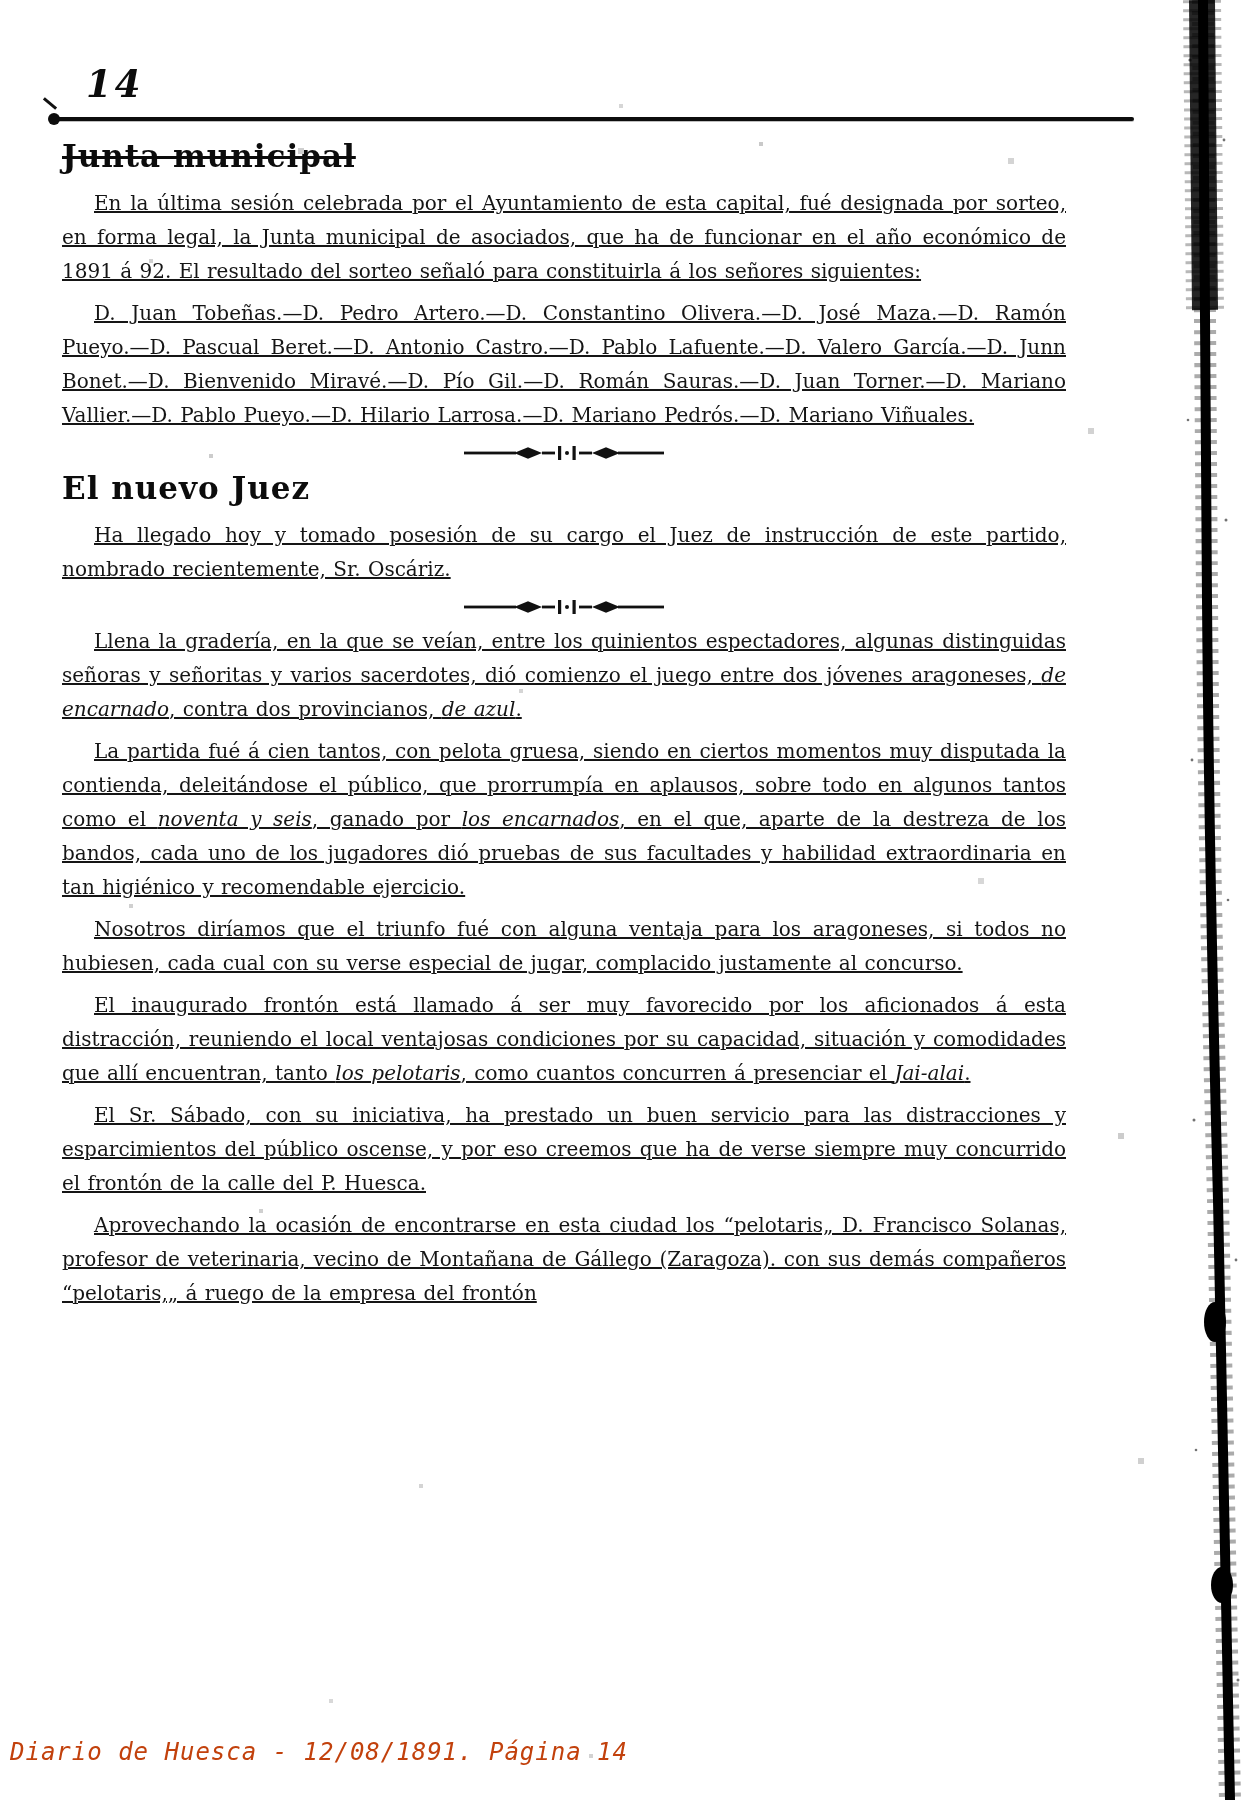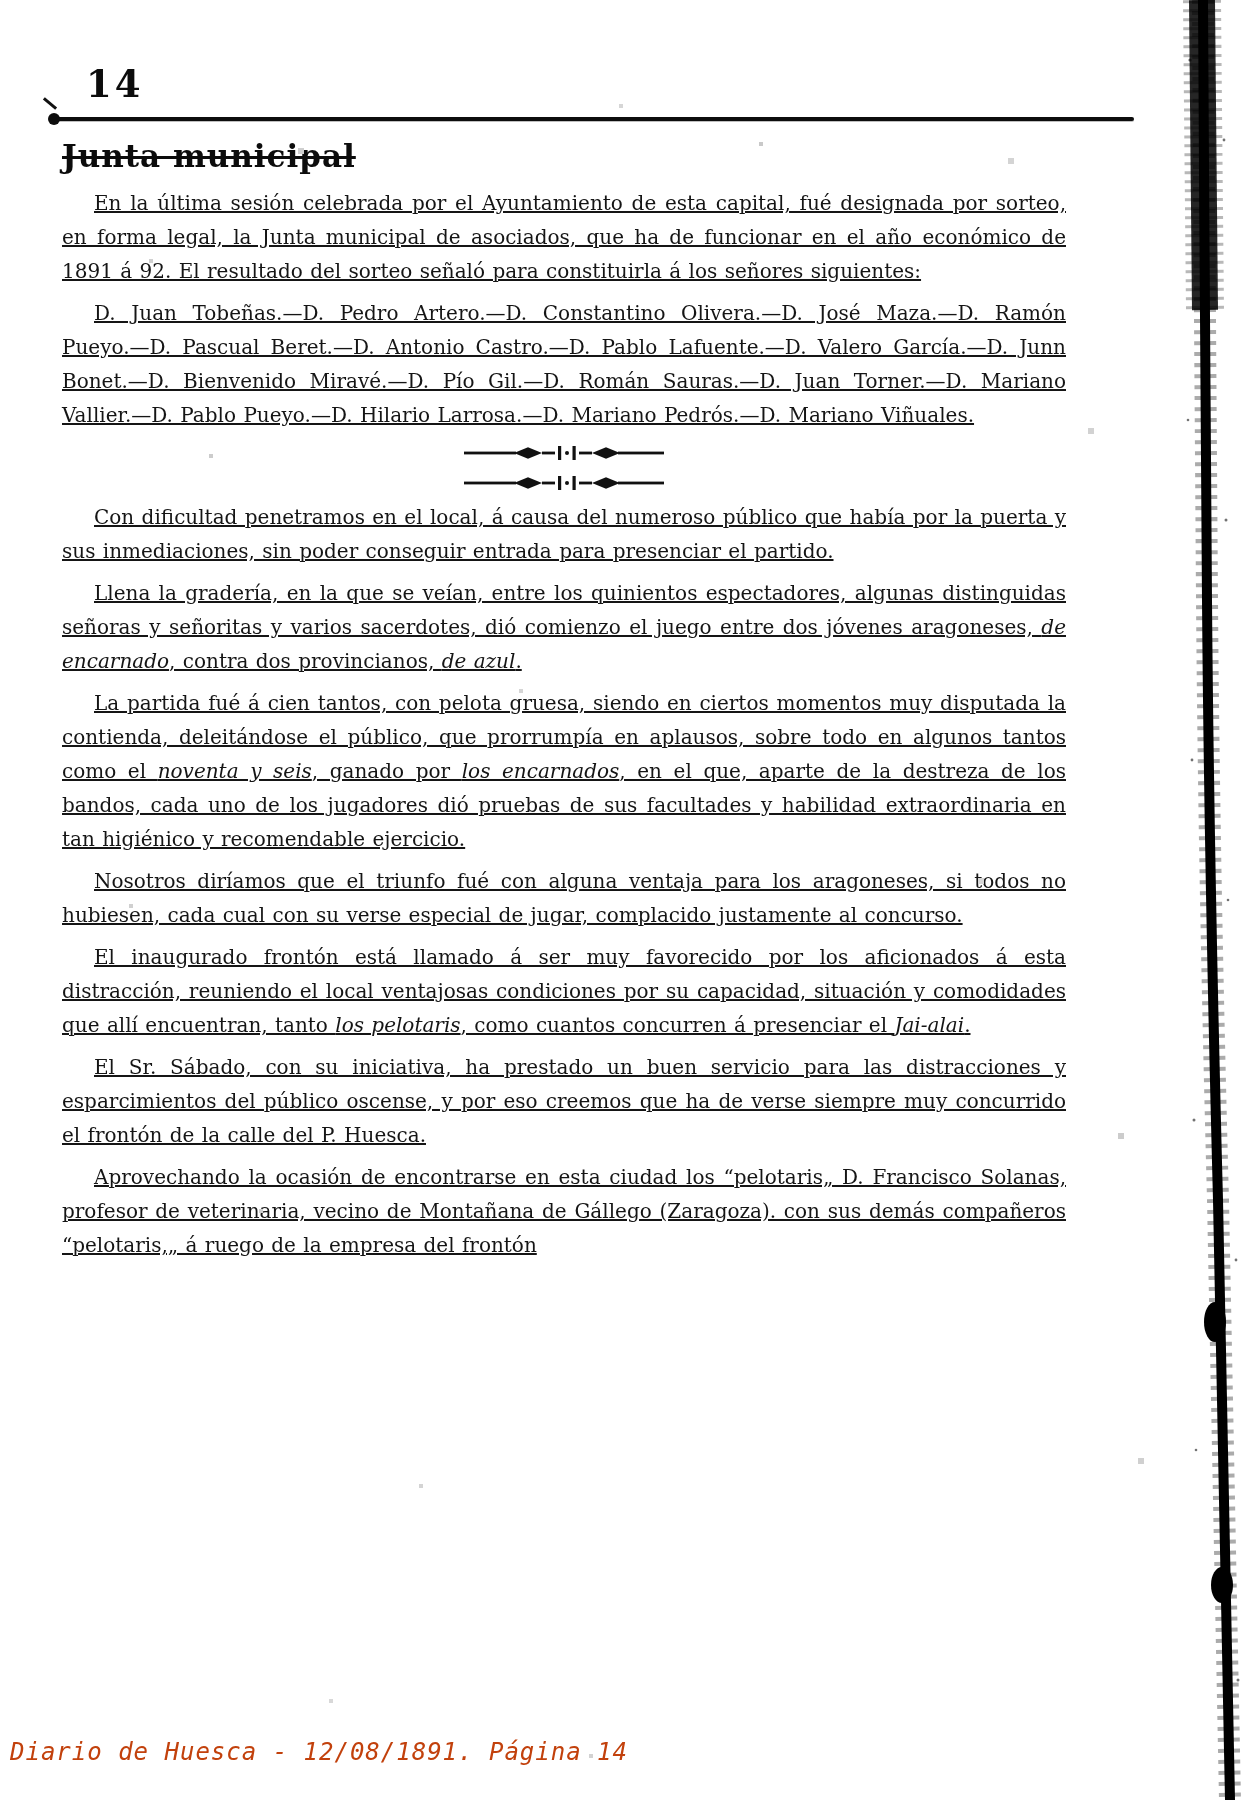--- a/index.html
+++ b/index.html
@@ -8,21 +8,21 @@
     background:#ffffff;
     position:relative;
     overflow:hidden;
     font-family:"DejaVu Serif", serif;
     color:#151515;
   }
 
   
   .page-number {
     position:absolute; left:86px; top:62px;
-    font-size:37px; font-weight:bold; 
+    font-size:37px; font-weight:bold; font-style:italic;
     letter-spacing:3px; color:#0c0c0c;
   }
 
   
   .header-rule {
     position:absolute; left:54px; top:117px;
     width:1080px; height:4px; background:#0d0d0d;
     border-radius:2px;
     box-shadow:0 1px 0 rgba(0,0,0,0.25);
   }
@@ -128,39 +128,42 @@
           <rect x="94" y="2" width="3.2" height="14"></rect>
           <circle cx="103" cy="9" r="2"></circle>
           <rect x="108.5" y="2" width="3.2" height="14"></rect>
           <rect x="115" y="7.6" width="13" height="2.8"></rect>
           <polygon points="128,9 142,3.2 156,9 142,14.8"></polygon>
           <rect x="154" y="7.6" width="46" height="2.8"></rect>
         </g>
       </svg>
     </div>
 
+    <section>
+      <h2 class="article-title">El nuevo Juez</h2>
+      <p class="para"><span>Ha llegado hoy y tomado posesión de su cargo el Juez de instrucción de este partido, nombrado recientemente, Sr. Oscáriz.</span></p>
+    </section>
 
     <div class="ornament-row">
       <svg width="200" height="18" viewBox="0 0 200 18" aria-hidden="true">
         <g fill="#111111">
           <rect x="0" y="7.6" width="52" height="2.8"></rect>
           <polygon points="50,9 64,3.2 78,9 64,14.8"></polygon>
           <rect x="78" y="7.6" width="13" height="2.8"></rect>
           <rect x="94" y="2" width="3.2" height="14"></rect>
           <circle cx="103" cy="9" r="2"></circle>
           <rect x="108.5" y="2" width="3.2" height="14"></rect>
           <rect x="115" y="7.6" width="13" height="2.8"></rect>
           <polygon points="128,9 142,3.2 156,9 142,14.8"></polygon>
           <rect x="154" y="7.6" width="46" height="2.8"></rect>
         </g>
       </svg>
     </div>
 
     <section>
-      <p class="para"><span>Con dificultad penetramos en el local, á causa del numeroso público que había por la puerta y sus inmediaciones, sin poder conseguir entrada para presenciar el partido.</span></p>
       <p class="para"><span>Llena la gradería, en la que se veían, entre los quinientos espectadores, algunas distinguidas señoras y señoritas y varios sacerdotes, dió comienzo el juego entre dos jóvenes aragoneses, </span><span class="it">de encarnado</span><span>, contra dos provincianos, </span><span class="it">de azul</span><span>.</span></p>
       <p class="para"><span>La partida fué á cien tantos, con pelota gruesa, siendo en ciertos momentos muy disputada la contienda, deleitándose el público, que prorrumpía en aplausos, sobre todo en algunos tantos como el </span><span class="it">noventa y seis</span><span>, ganado por </span><span class="it">los encarnados</span><span>, en el que, aparte de la destreza de los bandos, cada uno de los jugadores dió pruebas de sus facultades y habilidad extraordinaria en tan higiénico y recomendable ejercicio.</span></p>
       <p class="para"><span>Nosotros diríamos que el triunfo fué con alguna ventaja para los aragoneses, si todos no hubiesen, cada cual con su verse especial de jugar, complacido justamente al concurso.</span></p>
       <p class="para"><span>El inaugurado frontón está llamado á ser muy favorecido por los aficionados á esta distracción, reuniendo el local ventajosas condiciones por su capacidad, situación y comodidades que allí encuentran, tanto </span><span class="it">los pelotaris</span><span>, como cuantos concurren á presenciar el </span><span class="it">Jai-alai</span><span>.</span></p>
       <p class="para"><span>El Sr. Sábado, con su iniciativa, ha prestado un buen servicio para las distracciones y esparcimientos del público oscense, y por eso creemos que ha de verse siempre muy concurrido el frontón de la calle del P. Huesca.</span></p>
       <p class="para"><span>Aprovechando la ocasión de encontrarse en esta ciudad los “pelotaris„ D. Francisco Solanas, profesor de veterinaria, vecino de Montañana de Gállego (Zaragoza). con sus demás compañeros “pelotaris,„ á ruego de la empresa del frontón </span></p>
     </section>
 
   </div>
 

